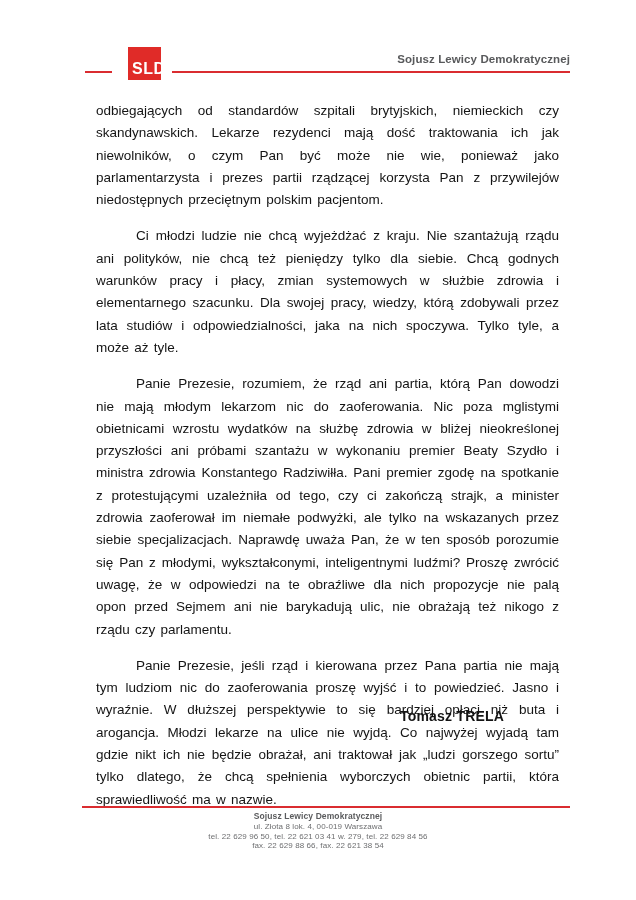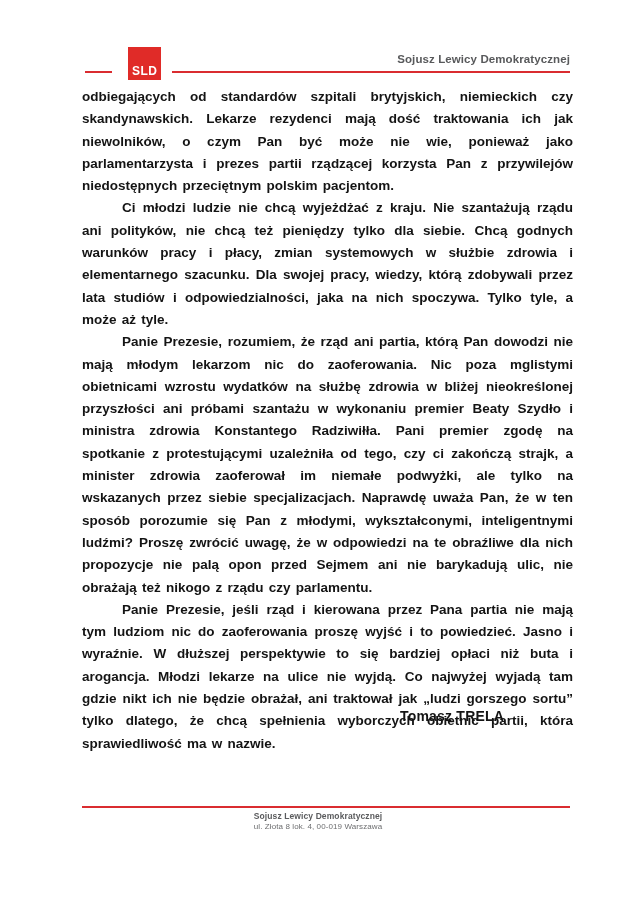--- a/index.html
+++ b/index.html
@@ -31,21 +31,21 @@
     top: 47px;
     width: 33px;
     height: 33px;
     background: #e02b28;
   }
   .logo-text {
     position: absolute;
     left: 4px;
     bottom: 2px;
     color: #ffffff;
-    font-size: 12px;
+    font-size: 16px;
     font-weight: bold;
     letter-spacing: 0.5px;
     font-family: "Liberation Sans", sans-serif;
   }
   .rule-right {
     position: absolute;
     left: 172px;
     top: 71px;
     width: 398px;
     height: 2px;
@@ -67,22 +67,21 @@
     left: 82px;
     top: 86px;
     width: 491px;
     font-size: 13.5px;
     line-height: 22.3px;
     color: #141414;
     text-align: justify;
     word-spacing: 1.5px;
   }
   .letter-body p {
-    margin: 0;
-    font-weight: bold;
+    margin: 14px;
   }
   .letter-body p.indent {
     text-indent: 40px;
   }
 
   .signature {
     position: absolute;
     left: 400px;
     top: 708px;
     font-size: 14px;
@@ -138,15 +137,17 @@
     <p class="indent">Panie Prezesie, rozumiem, że rząd ani partia, którą Pan dowodzi nie mają młodym lekarzom nic do zaoferowania. Nic poza mglistymi obietnicami wzrostu wydatków na służbę zdrowia w bliżej nieokreślonej przyszłości ani próbami szantażu w wykonaniu premier Beaty Szydło i ministra zdrowia Konstantego Radziwiłła. Pani premier zgodę na spotkanie z protestującymi uzależniła od tego, czy ci zakończą strajk, a minister zdrowia zaoferował im niemałe podwyżki, ale tylko na wskazanych przez siebie specjalizacjach. Naprawdę uważa Pan, że w ten sposób porozumie się Pan z młodymi, wykształconymi, inteligentnymi ludźmi? Proszę zwrócić uwagę, że w odpowiedzi na te obraźliwe dla nich propozycje nie palą opon przed Sejmem ani nie barykadują ulic, nie obrażają też nikogo z rządu czy parlamentu.</p>
     <p class="indent">Panie Prezesie, jeśli rząd i kierowana przez Pana partia nie mają tym ludziom nic do zaoferowania proszę wyjść i to powiedzieć. Jasno i wyraźnie. W dłuższej perspektywie to się bardziej opłaci niż buta i arogancja. Młodzi lekarze na ulice nie wyjdą. Co najwyżej wyjadą tam gdzie nikt ich nie będzie obrażał, ani traktował jak „ludzi gorszego sortu” tylko dlatego, że chcą spełnienia wyborczych obietnic partii, która sprawiedliwość ma w nazwie.</p>
   </div>
 
   <div class="signature">Tomasz TRELA</div>
 
   <div class="footer-rule"></div>
   <div class="footer-contact">
     <div class="org">Sojusz Lewicy Demokratycznej</div>
     <div>ul. Złota 8 lok. 4, 00-019 Warszawa</div>
+    <div>tel.  22 629 96 50, tel.  22 621 03 41 w. 279, tel.  22 629 84 56</div>
+    <div>fax. 22 629 88 66, fax. 22 621 38 54</div>
   </div>
 
 </div>
 
 </body></html>

